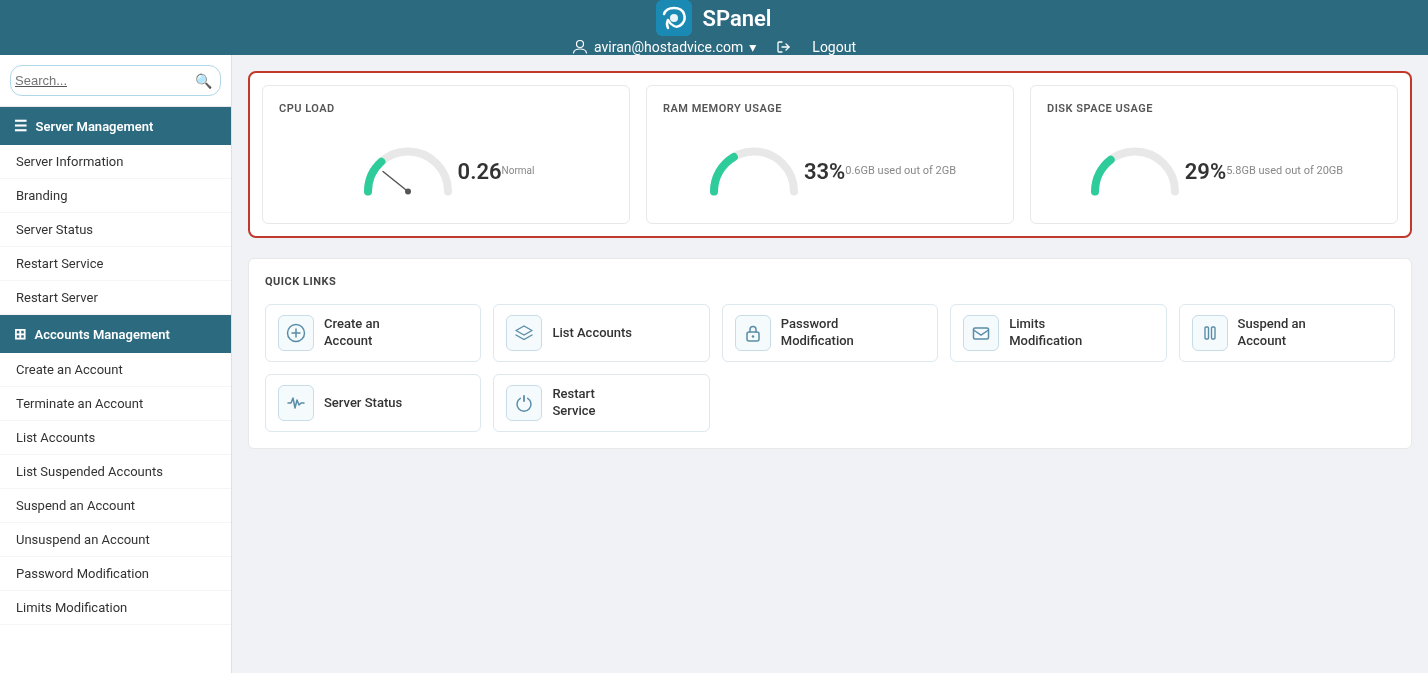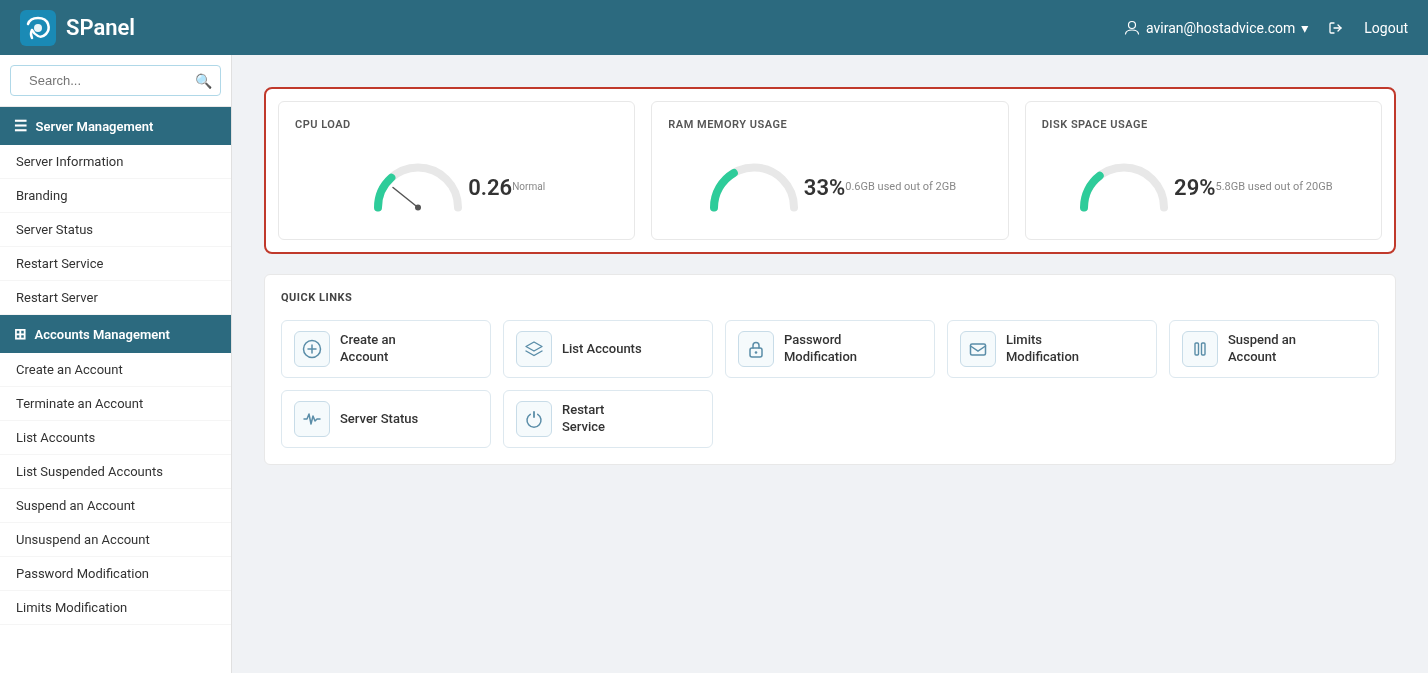--- a/index.html
+++ b/index.html
@@ -8,20 +8,21 @@
     
     .header {
       background: #2c6a7f;
       color: white;
       display: flex;
       align-items: center;
       justify-content: space-between;
       padding: 0 20px;
       height: 55px;
       flex-shrink: 0;
+      flex-direction: column;
     }
     .header-logo {
       display: flex;
       align-items: center;
       gap: 10px;
       font-size: 22px;
       font-weight: 600;
       color: white;
     }
     .logo-icon {
@@ -64,26 +65,27 @@
       flex-shrink: 0;
       overflow-y: auto;
       border-right: 1px solid #e0e0e0;
     }
     .sidebar-search {
       padding: 10px;
       border-bottom: 1px solid #e8e8e8;
     }
     .sidebar-search input {
       width: 100%;
-      padding: 7px 30px 7px 18px;
+      padding: 7px 30px 7px 4px;
       border: 1px solid #b0d8e8;
-      border-radius: 4px;
+      border-radius: 12px;
       font-size: 13px;
       outline: none;
       color: #555;
+      text-decoration: underline;
     }
     .sidebar-search-wrapper {
       position: relative;
     }
     .sidebar-search-icon {
       position: absolute;
       right: 8px;
       top: 50%;
       transform: translateY(-50%);
       color: #aaa;
@@ -108,21 +110,21 @@
       border-bottom: 1px solid #f5f5f5;
     }
     .sidebar-section-icon {
       font-size: 15px;
     }
 
     
     .content {
       flex: 1;
       overflow-y: auto;
-      padding: 32px;
+      padding: 16px;
       background: #f0f2f5;
     }
 
     
     .stats-container {
       display: grid;
       grid-template-columns: 1fr 1fr 1fr;
       gap: 16px;
       margin-bottom: 20px;
       border: 2.5px solid #c0392b;

